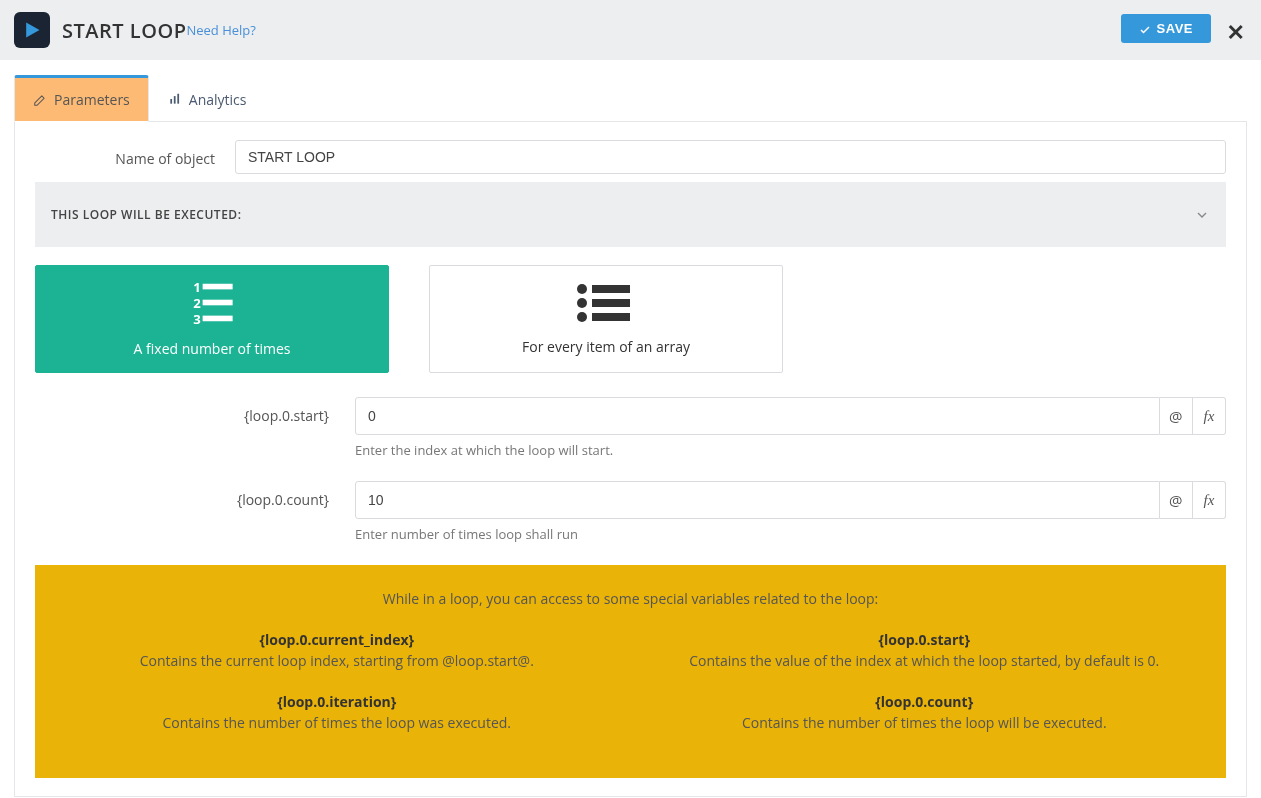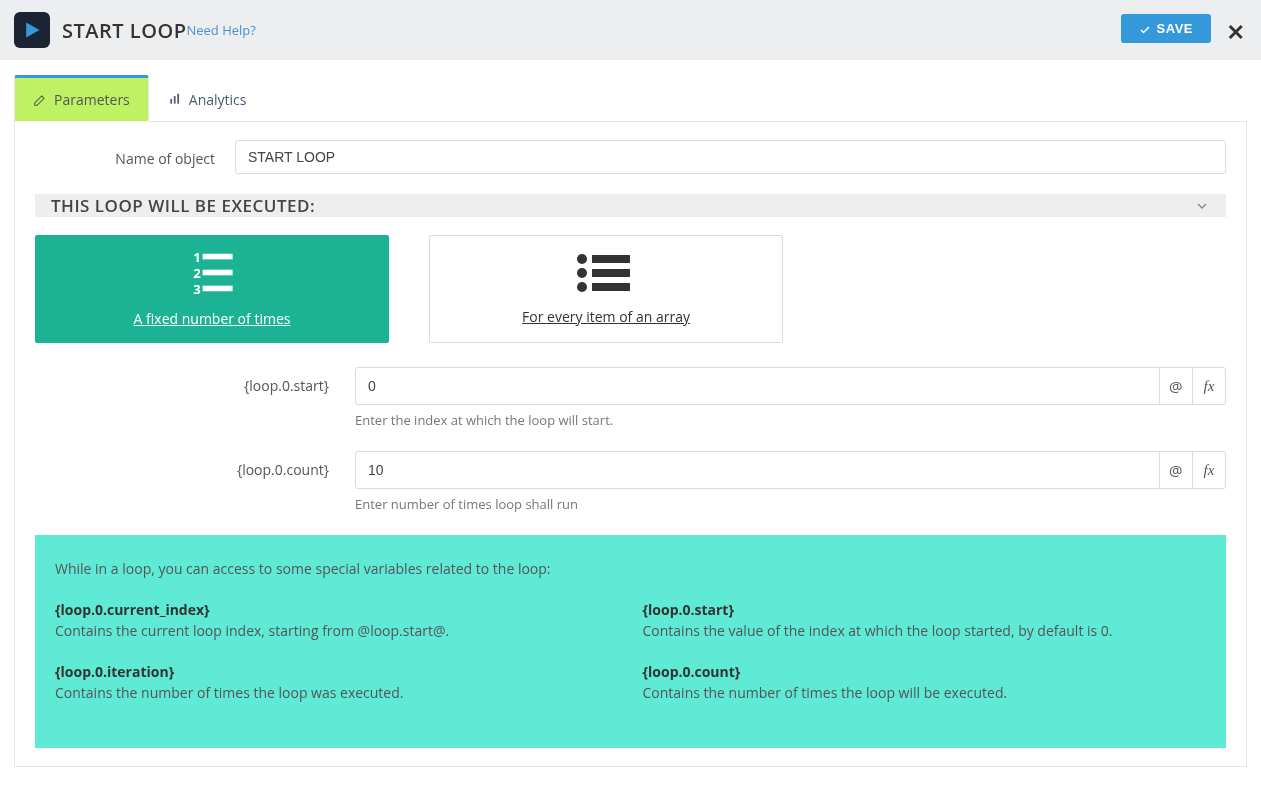--- a/index.html
+++ b/index.html
@@ -10,48 +10,48 @@
 .app-icon svg { width: 20px; height: 20px; }
 .title { font-size: 20px; font-weight: 600; color: #333; letter-spacing: 0.5px; }
 .need-help { color: #4a90d9; font-size: 13px; cursor: pointer; }
 .save-btn { position: absolute; right: 50px; top: 14px; background: #3498db; color: #fff; border: none; padding: 7px 18px; font-size: 13px; font-weight: 700; border-radius: 3px; cursor: pointer; display: flex; align-items: flex-end; gap: 6px; letter-spacing: 0.5px; }
 .save-btn svg { width: 12px; height: 12px; }
 .close-btn { position: absolute; right: 16px; top: 16px; cursor: pointer; font-size: 22px; font-weight: bold; color: #333; }
 
 .content { padding: 14px; }
 .tabs { display: flex; border-bottom: 1px solid #e4e6e8; }
 .tab { padding: 12px 18px; cursor: pointer; color: #4a5a70; font-size: 14px; display: flex; align-items: center; gap: 7px; border: 1px solid transparent; border-bottom: none; position: relative; top: 1px; }
-.tab.active { border: 1px solid #e4e6e8; border-bottom-color: #fff; border-top: 3px solid #3498db; border-radius: 3px 3px 0 0; color: #555; background: #bef264; }
+.tab.active { border: 1px solid #e4e6e8; border-bottom-color: #fff; border-top: 3px solid #3498db; border-radius: 3px 3px 0 0; color: #555; background: #fdba74; }
 .tab svg { width: 14px; height: 14px; }
 
 .panel { border: 1px solid #e4e6e8; border-top: none; padding: 18px 20px; }
 
 .row { display: flex; margin-bottom: 6px; align-items: flex-start; }
 .row-label { width: 200px; text-align: right; padding-right: 20px; padding-top: 9px; color: #555; font-size: 14px; }
 .row-body { flex: 1; }
 .textbox { width: 100%; border: 1px solid #d9dbde; border-radius: 3px; padding: 8px 12px; font-size: 14px; color: #444; }
 .hint { font-size: 13px; color: #777; margin-top: 6px; }
 
-.section-head { background: #eceeef; padding: 0 16px; font-size: 17px; font-weight: 600; color: #444; letter-spacing: 0.5px; margin-top: 20px; margin-bottom: 18px; display: flex; align-items: center; justify-content: space-between; }
+.section-head { background: #eceeef; padding: 24px 16px; font-size: 12px; font-weight: 600; color: #444; letter-spacing: 0.5px; margin-top: 8px; margin-bottom: 18px; display: flex; align-items: center; justify-content: space-between; }
 .section-head svg { width: 16px; height: 16px; stroke: #888; }
 
 .cards { display: flex; gap: 40px; margin-bottom: 24px; }
 .card { width: 354px; height: 108px; border: 1px solid #d9dbde; border-radius: 2px; display: flex; flex-direction: column; align-items: center; justify-content: center; gap: 14px; cursor: pointer; padding: 14px; color: #333; }
 .card.active { background: #1bb394; border-color: #1bb394; color: #fff; }
-.card-label { font-size: 14px; text-decoration: underline; }
+.card-label { font-size: 14px; }
 
 .field-row { display: flex; align-items: flex-start; margin-bottom: 22px; }
 .field-label { width: 320px; text-align: right; padding-right: 26px; padding-top: 9px; color: #555; font-size: 14px; }
 .field-body { flex: 1; }
 .input-grp { display: flex; }
 .input-grp .textbox { border-radius: 3px 0 0 3px; }
 .addon { width: 36px; height: 38px; border: 1px solid #d9dbde; border-left: none; display: flex; align-items: center; justify-content: center; font-size: 15px; color: #555; background: #fff; cursor: pointer; }
 .addon.fx { font-style: italic; font-family: Georgia, serif; border-radius: 0 3px 3px 0; }
 
-.info-box { background: #5eead4; padding: 24px 20px; font-size: 14px; color: #555; }
+.info-box { background: #eab308; padding: 24px 20px; font-size: 14px; color: #555; text-align: center; }
 .info-intro { margin-bottom: 22px; }
 .info-cols { display: flex; gap: 24px; }
 .info-col { flex: 1; }
 .info-item { margin-bottom: 22px; }
 .info-item-title { font-weight: 700; color: #333; margin-bottom: 2px; }
 </style>
 </head>
 <body>
 
 <div class="header">

